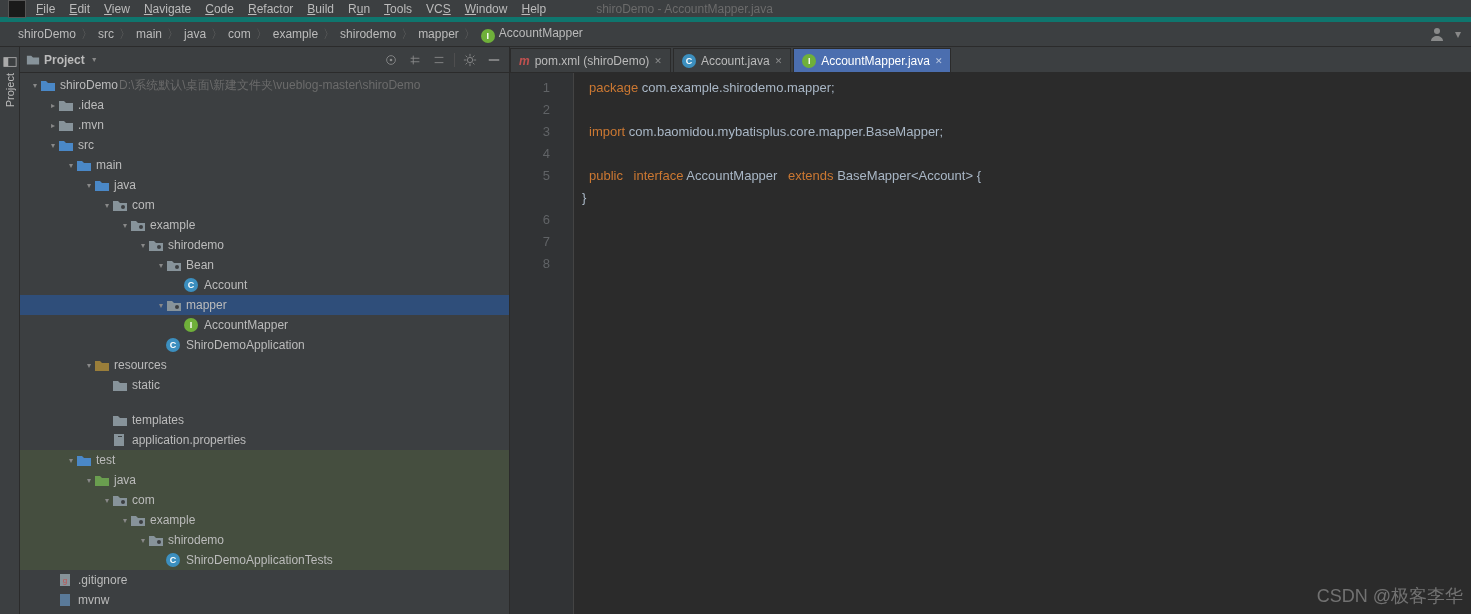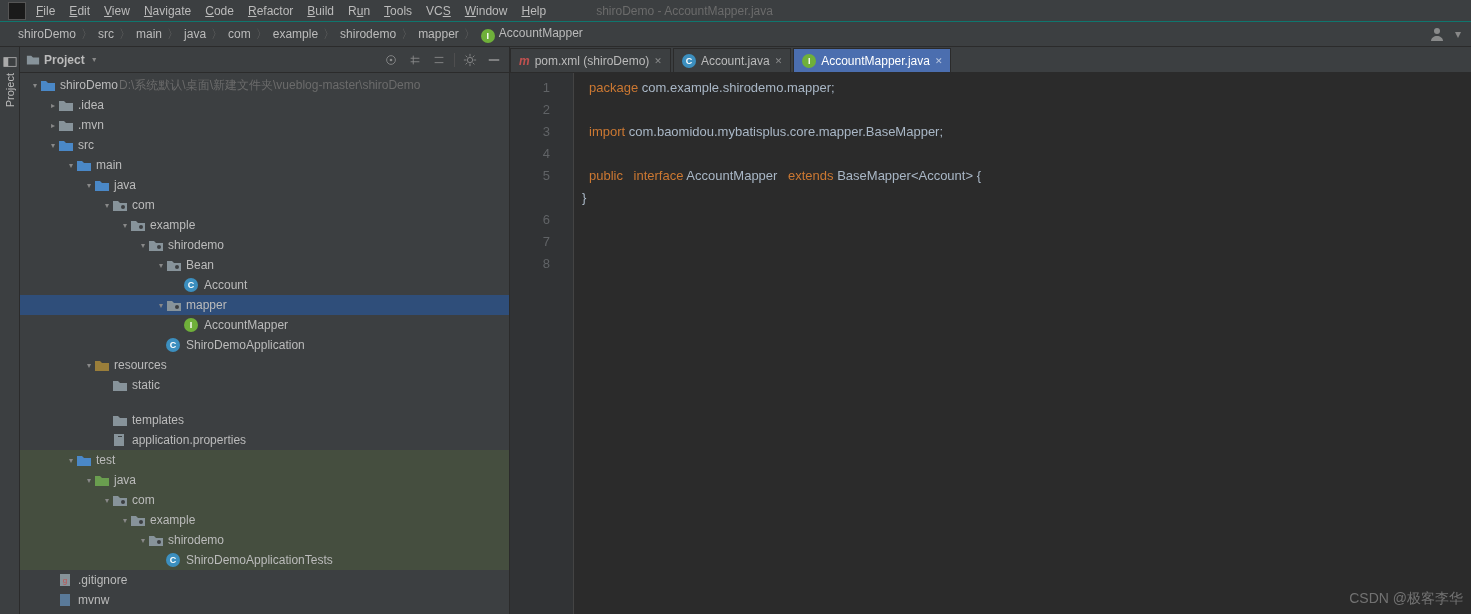--- a/index.html
+++ b/index.html
@@ -1,19 +1,19 @@
 <!DOCTYPE html>
 <html><head>
 <meta charset="utf-8">
 <style>
 * { margin:0; padding:0; box-sizing:border-box; font-family:"Segoe UI",Arial,sans-serif; }
 body { background:#3c3f41; color:#bbbbbb; font-size:12px; width:1471px; height:614px; overflow:hidden; }
 
 
-.menubar { height:22px; background:#3c3f41; display:flex; align-items:center; padding-left:8px; border-bottom:1px solid #0f766e; }
+.menubar { height:22px; background:#3c3f41; display:flex; align-items:center; padding-left:8px; border-bottom:5px solid #0f766e; }
 .app-icon { width:18px; height:18px; background:#1a1a1a; border:1px solid #555; margin-right:10px; }
 .menubar .mi { margin-right:14px; cursor:pointer; color:#bbbbbb; }
 .menubar .mi u { text-decoration:underline; }
 .title-text { margin-left:36px; color:#6b6b6b; }
 
 
 .breadcrumbs { height:25px; background:#3c3f41; display:flex; align-items:center; padding-left:18px; border-bottom:1px solid #2b2b2b; }
 .crumb { color:#bbbbbb; cursor:pointer; }
 .crumb-sep { color:#666; margin:0 5px; }
 .crumb-icon { display:inline-flex; width:14px; height:14px; border-radius:50%; background:#6fb03a; color:#fff; align-items:center; justify-content:center; font-size:9px; font-weight:bold; margin-right:4px; vertical-align:-2px; }
@@ -58,21 +58,21 @@
 .code-area { flex:1; display:flex; font-family:Consolas,monospace; font-size:13px; }
 .gutter { width:48px; background:#313335; color:#606366; text-align:right; padding:4px 8px 0 0; line-height:22px; }
 .gln { height:22px; }
 .gutter2 { width:16px; background:#313335; border-right:1px solid #444; }
 .code { flex:1; padding:4px 0 0 8px; line-height:22px; color:#a9b7c6; }
 .cl { height:22px; white-space:pre; }
 .kw { color:#cc7832;margin-left:7px; }
 .op { color:#a9b7c6; }
 .hint2 { color:#606366; font-size:11px; }
 
-.watermark { position:fixed; right:8px; bottom:6px; color:#b8b8b8; opacity:.5; font-size:14px; }
+.watermark { position:fixed; right:8px; bottom:6px; color:#b8b8b8; opacity:.5; font-size:18px; }
 
 svg { display:block; }
 </style>
 </head>
 <body>
 
 <div class="menubar">
   <div class="app-icon"></div>
   <span class="mi"><u>F</u>ile</span>
   <span class="mi"><u>E</u>dit</span>

